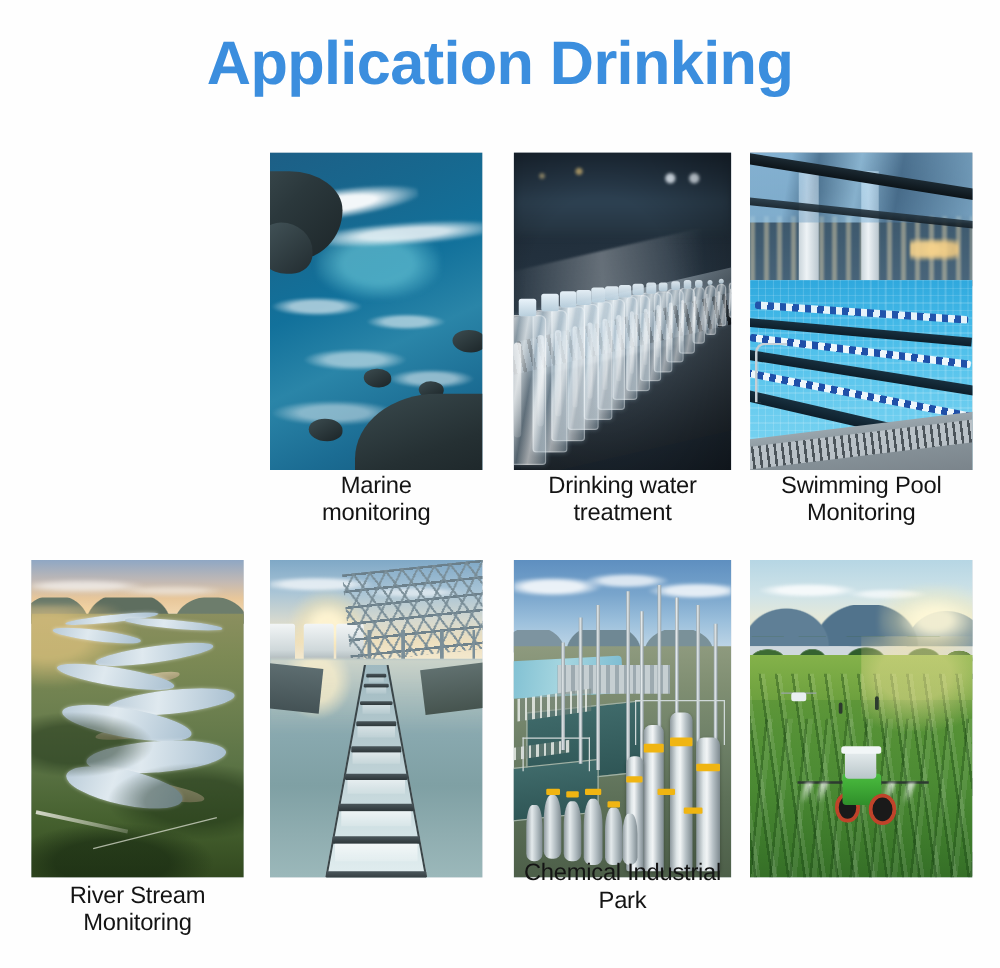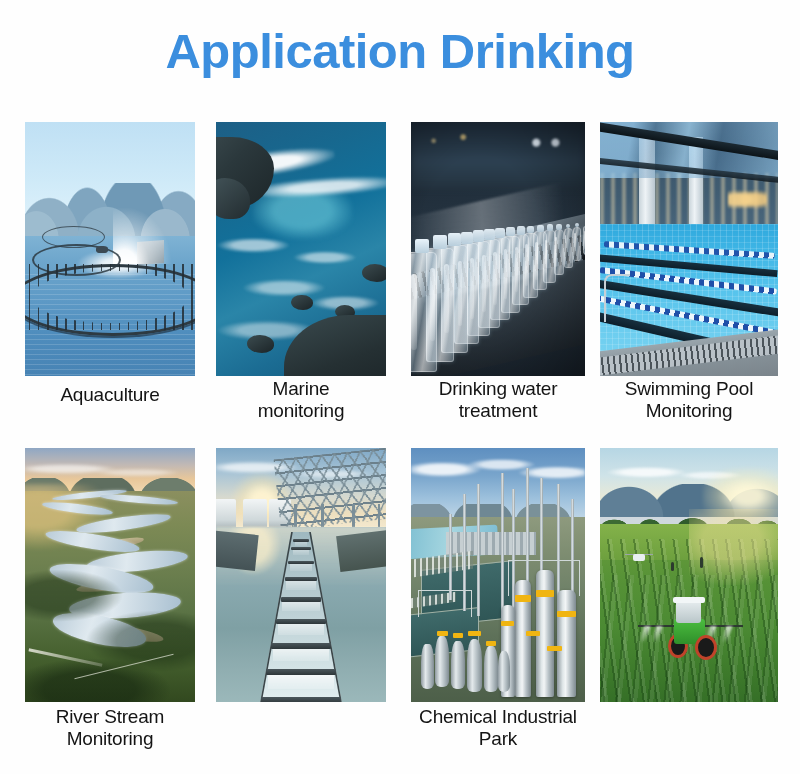--- a/index.html
+++ b/index.html
@@ -396,40 +396,20 @@
   .ir-person.p1{left:56%;top:43%;}
   .ir-person.p2{left:40%;top:45%;height:9px;}
 </style>
 </head>
 <body>
 
 <div id="page-title">Application Drinking</div>
 
 <div class="grid">
 
-  <div class="cell" style="left:25px;top:122px;width:170px;height:254px;">
-    <div class="thumb">
-      <div class="scene">
-        <div class="lay aq-sky"></div>
-        <div class="lay aq-mtn"></div>
-        <div class="lay aq-mtn2"></div>
-        <div class="lay aq-sea"></div>
-        <div class="lay aq-glint"></div>
-        <div class="lay aq-ripple"></div>
-        <div class="lay aq-hut"></div>
-        <div class="lay aq-spray"></div>
-        <div class="aq-ring r3"></div>
-        <div class="aq-ring r2"></div>
-        <div class="aq-ring r1"></div>
-        <div class="lay aq-posts"></div>
-        <div class="lay aq-boat"></div>
-      </div>
-    </div>
-    <div class="caption" style="top:262px;">Aquaculture</div>
-  </div>
 
   <div class="cell" style="left:216px;top:122px;width:170px;height:254px;">
     <div class="thumb">
       <div class="scene mr-sea">
         <div class="lay mr-turq"></div>
         <div class="lay mr-foam"></div>
         <div class="lay mr-surf1"></div>
         <div class="lay mr-surf2"></div>
         <div class="lay mr-rockTL"></div>
         <div class="lay mr-rockTL2"></div>
@@ -620,21 +600,21 @@
             <div class="ch-valve" style="left: 72%; top: 56%; width: 10%; height: 2.5%;"></div>
             <div class="ch-valve" style="left: 84%; top: 64%; width: 11%; height: 2.5%;"></div>
             <div class="ch-valve" style="left: 66%; top: 72%; width: 8%; height: 2%;"></div>
             <div class="ch-valve" style="left: 78%; top: 78%; width: 9%; height: 2%;"></div>
             <div class="ch-valve" style="left: 52%; top: 68%; width: 7%; height: 2%;"></div>
             <div class="ch-rail" style="left: 56%; top: 44%; width: 40%; height: 14%;"></div>
             <div class="ch-rail" style="left: 4%; top: 56%; width: 30%; height: 10%;"></div>
           </div>
       </div>
     </div>
-    <div class="caption" style="top:258px;left:-12px;width:198px;white-space:pre-line;">Chemical Industrial
+    <div class="caption" style="top:240px;left:-12px;width:198px;white-space:pre-line;">Chemical Industrial
 Park</div>
   </div>
 
   <div class="cell" style="left:600px;top:448px;width:178px;height:254px;">
     <div class="thumb" style="width:178px;">
       <div class="scene">
         <div class="lay ir-sky"></div>
         <div class="lay ir-cloud"></div>
         <div class="lay ir-mtn"></div>
         <div class="lay ir-sun"></div>

